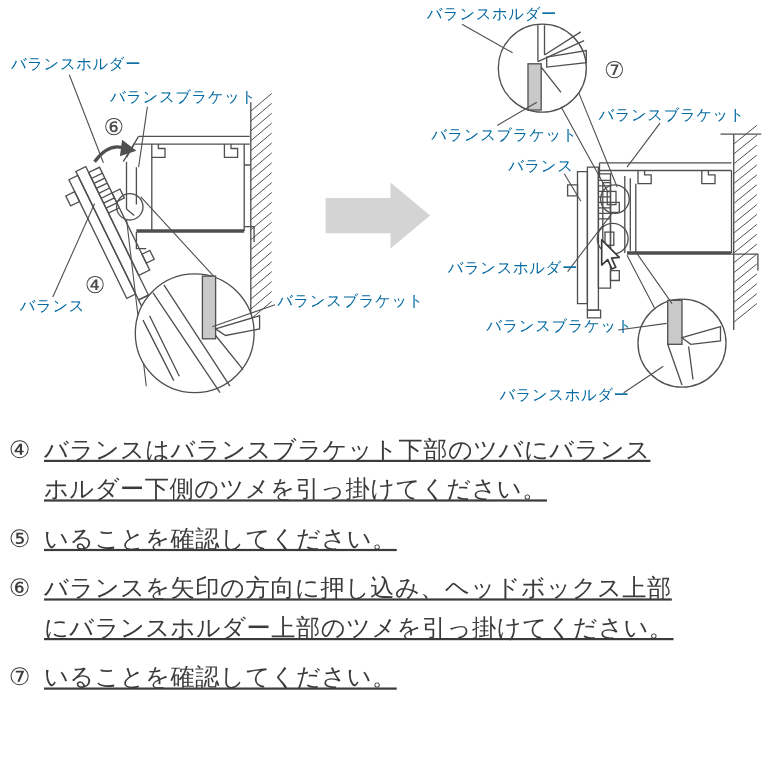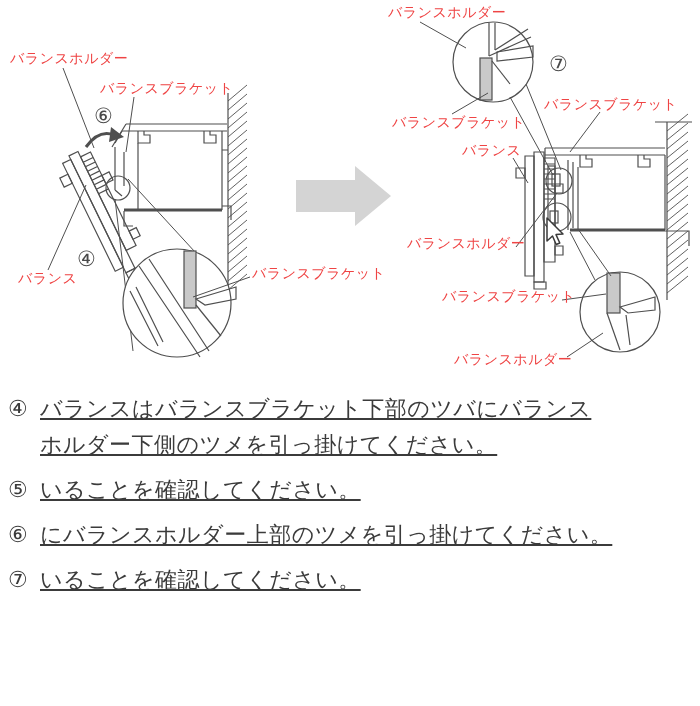--- a/index.html
+++ b/index.html
@@ -1,20 +1,20 @@
 <!DOCTYPE html>
 <html><head>
 <meta charset="utf-8">
 <style>
   html,body{margin:0;padding:0;background:#ffffff;}
   body{width:700px;height:706px;position:relative;overflow:hidden;
        font-family:"Liberation Sans",sans-serif;}
   .figure{position:absolute;left:0;top:0;width:700px;height:390px;}
   .figure svg{position:absolute;left:0;top:0;}
-  .dlabel{position:absolute;font-size:14px;letter-spacing:.5px;color:#ef4444;white-space:nowrap;}
+  .dlabel{position:absolute;font-size:14px;letter-spacing:.5px;color:#0369a1;white-space:nowrap;}
   .dnum{position:absolute;font-size:21px;color:#4a4a4a;white-space:nowrap;}
   .instructions{position:absolute;left:8px;top:391px;width:686px;}
   .instr{display:flex;margin-bottom:9px;font-size:22px;line-height:36px;color:#3b3b3b;letter-spacing:.5px;}
   .instr .num{width:32px;flex:none;}
   .instr .lines{flex:1;text-decoration:underline;}
   .cursor{position:absolute;left:0;top:0;}
 </style>
 </head>
 <body>
 
@@ -188,20 +188,21 @@
   </div>
   <div class="instr">
     <span class="num">⑤</span>
     <span class="lines">
       <div>いることを確認してください。</div>
     </span>
   </div>
   <div class="instr">
     <span class="num">⑥</span>
     <span class="lines">
+      <div>バランスを矢印の方向に押し込み、ヘッドボックス上部</div>
       <div>にバランスホルダー上部のツメを引っ掛けてください。</div>
     </span>
   </div>
   <div class="instr">
     <span class="num">⑦</span>
     <span class="lines">
       <div>いることを確認してください。</div>
     </span>
   </div>
 </div>

